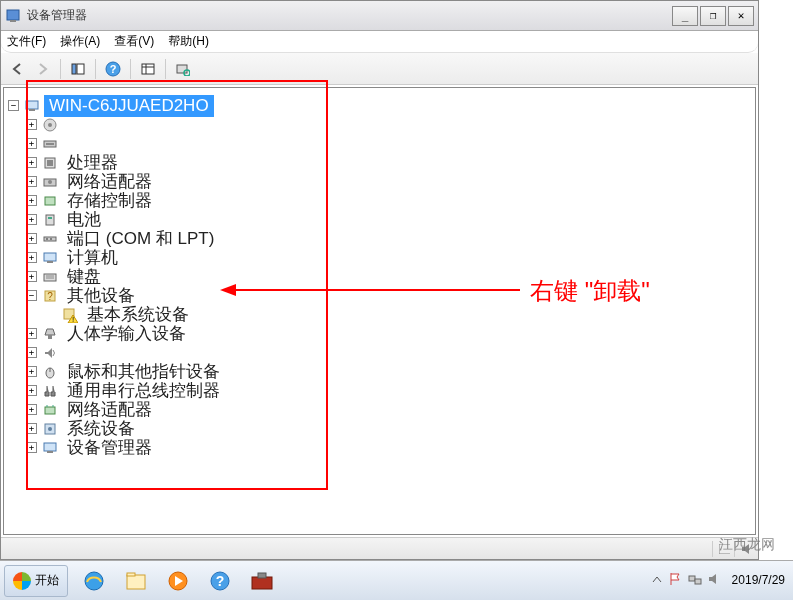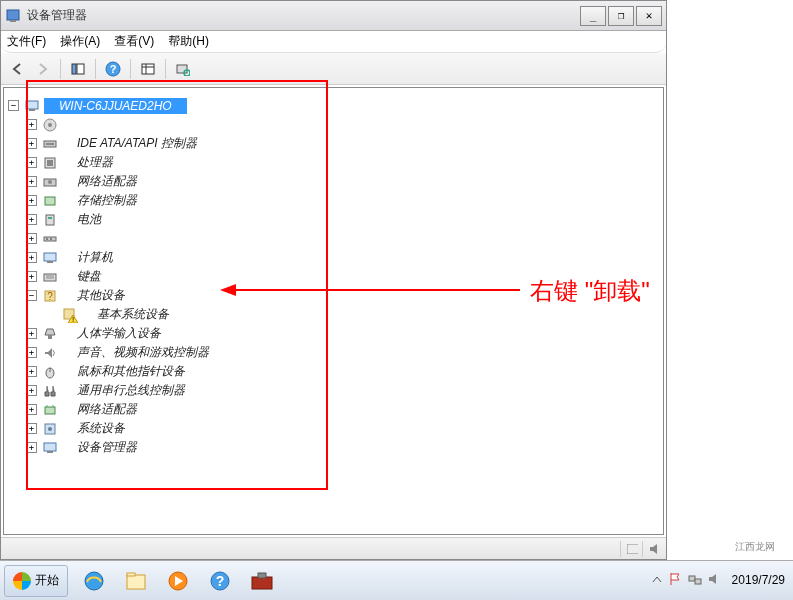--- a/index.html
+++ b/index.html
@@ -6,21 +6,21 @@
     body {
       font-family: "Microsoft YaHei", "SimSun", Tahoma, sans-serif;
       font-size: 12px;
       background: #fff;
       width: 793px;
       height: 600px;
       overflow: hidden;
       position: relative;
     }
     .window {
-      width: 667px;
+      width: 759px;
       height: 560px;
       border: 1px solid #888;
       background: #fff;
       display: flex;
       flex-direction: column;
     }
     .titlebar {
       height: 30px;
       background: linear-gradient(#f0f0f2, #dcdce0);
       border-bottom: 1px solid #aaa;
@@ -108,21 +108,21 @@
     }
     .expander.hidden { visibility: hidden; }
     .dev-icon {
       width: 16px; height: 16px;
       margin: 0 4px 0 2px;
       display: inline-flex;
       align-items: center;
       justify-content: center;
       flex-shrink: 0;
     }
-    .tree-label { font-size: 12px; color: #222; padding: 1px 15px; font-style: italic; }
+    .tree-label { font-size: 17px; color: #222; padding: 1px 5px; }
     .tree-label.selected { background: #3399ff; color: #fff; }
     .tree-children { list-style: none; padding-left: 18px; }
     .tree-children .tree-children { padding-left: 20px; }
     .annotation-box {
       position: absolute;
       border: 2px solid #ff0000;
       pointer-events: none;
       left: 26px;
       top: 80px;
       width: 302px;
@@ -203,21 +203,21 @@
     .tray-date {
       font-size: 12px;
       text-align: left;
       line-height: 1.25;
       padding: 0 4px;
     }
     .watermark {
       position: absolute;
       right: 18px;
       bottom: 46px;
-      font-size: 10px;
+      font-size: 14px;
       color: rgba(120,120,120,0.85);
       font-family: "Microsoft YaHei", sans-serif;
     }
   </style>
 </head>
 <body>
 
 <div class="window">
 
   <div class="titlebar">
@@ -317,21 +317,20 @@
             </li>
             <li>
               <div class="tree-row">
                 <span class="expander">+</span>
                 <span class="dev-icon">
                   <svg width="14" height="14">
                     <rect x="1" y="4" width="12" height="6" fill="#ccc" stroke="#666"></rect>
                     <rect x="3" y="6" width="8" height="2" fill="#888"></rect>
                   </svg>
                 </span>
-                <span class="tree-label">IDE ATA/ATAPI 控制器</span>
               </div>
             </li>
             <li>
               <div class="tree-row">
                 <span class="expander">+</span>
                 <span class="dev-icon">
                   <svg width="14" height="14">
                     <rect x="2" y="2" width="10" height="10" fill="#ddd" stroke="#666"></rect>
                     <rect x="4" y="4" width="6" height="6" fill="#888"></rect>
                   </svg>
@@ -377,20 +376,21 @@
             <li>
               <div class="tree-row">
                 <span class="expander">+</span>
                 <span class="dev-icon">
                   <svg width="14" height="14">
                     <rect x="1" y="5" width="12" height="4" fill="#ccc" stroke="#666"></rect>
                     <circle cx="4" cy="7" r="1" fill="#666"></circle>
                     <circle cx="8" cy="7" r="1" fill="#666"></circle>
                   </svg>
                 </span>
+                <span class="tree-label">端口 (COM 和 LPT)</span>
               </div>
             </li>
             <li>
               <div class="tree-row">
                 <span class="expander">+</span>
                 <span class="dev-icon">
                   <svg width="14" height="14">
                     <rect x="1" y="2" width="12" height="8" fill="#cfe3f7" stroke="#4a7ab0"></rect>
                     <rect x="4" y="10" width="6" height="2" fill="#888"></rect>
                   </svg>
@@ -452,21 +452,20 @@
             </li>
             <li>
               <div class="tree-row">
                 <span class="expander">+</span>
                 <span class="dev-icon">
                   <svg width="14" height="14">
                     <path d="M2 6 L5 6 L9 2 L9 12 L5 8 L2 8 Z" fill="#888"></path>
                     <path d="M10 4 Q13 7 10 10" fill="none" stroke="#888"></path>
                   </svg>
                 </span>
-                <span class="tree-label">声音、视频和游戏控制器</span>
               </div>
             </li>
             <li>
               <div class="tree-row">
                 <span class="expander">+</span>
                 <span class="dev-icon">
                   <svg width="14" height="14">
                     <ellipse cx="7" cy="8" rx="4" ry="5" fill="#ddd" stroke="#666"></ellipse>
                     <line x1="7" y1="3" x2="7" y2="7" stroke="#666"></line>
                   </svg>

